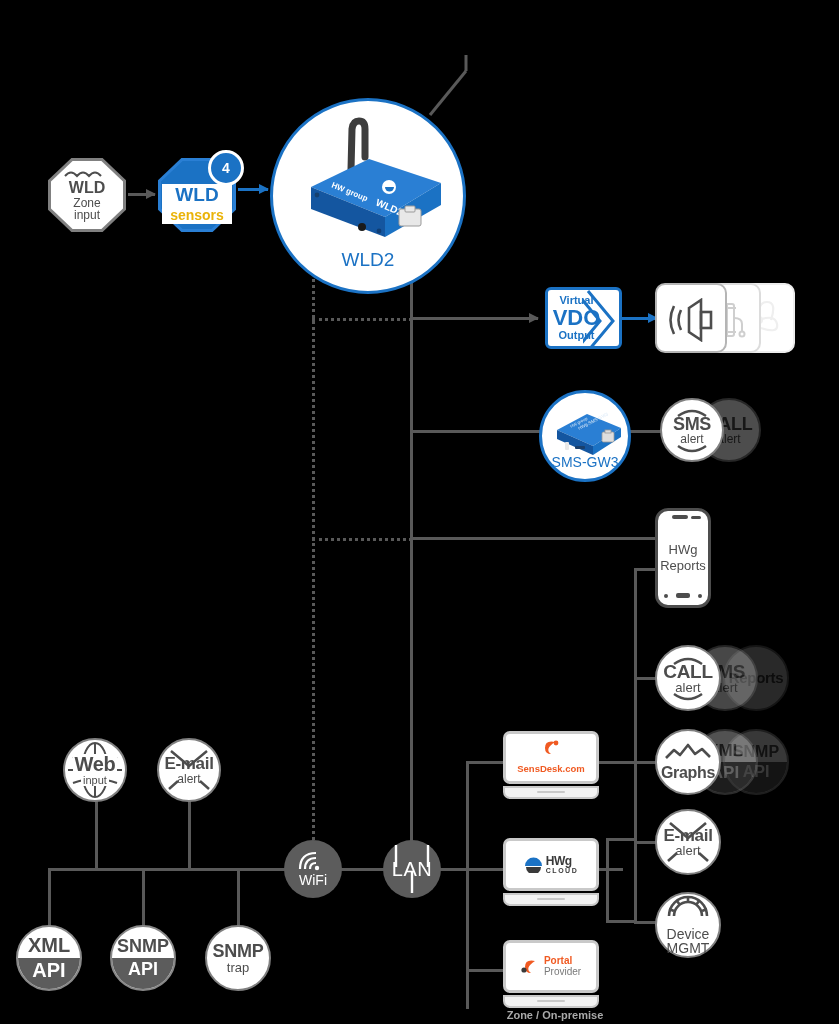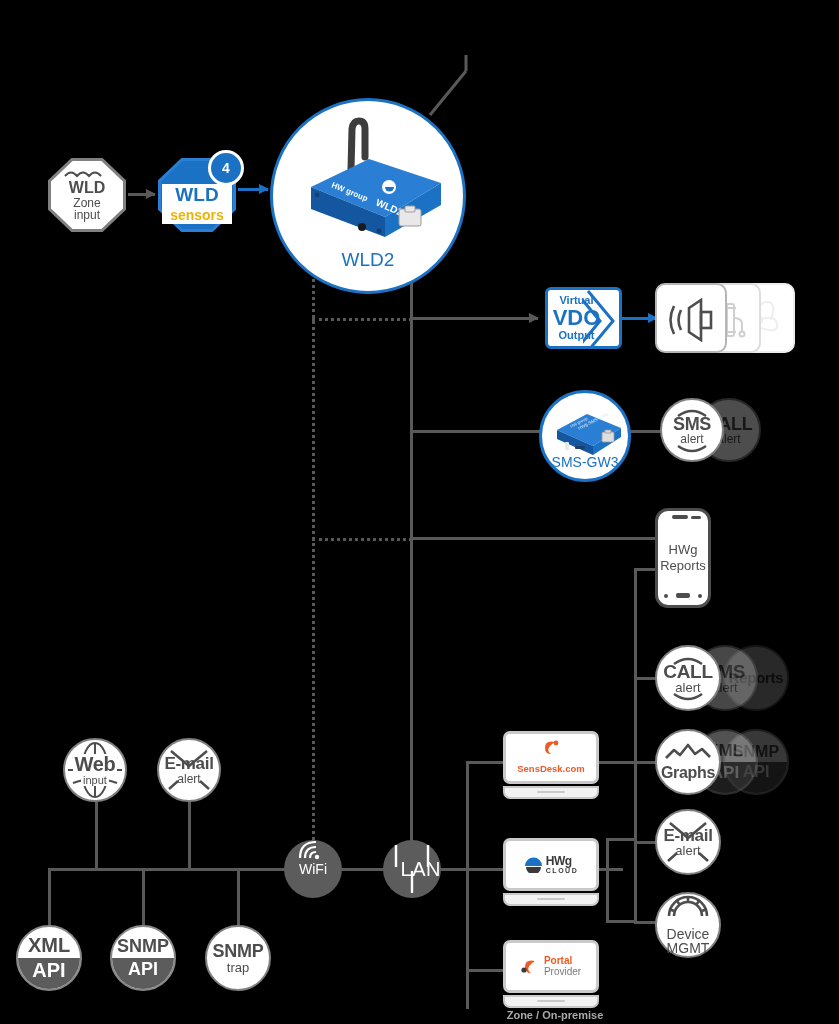--- a/index.html
+++ b/index.html
@@ -37,21 +37,21 @@
       border-left:10px solid #1b72c4;border-top:5.5px solid transparent;
       border-bottom:5.5px solid transparent;}
 
   
   .devbubble{border-radius:50%;background:#fff;border:3px solid #1b72c4;
        display:flex;flex-direction:column;align-items:center;justify-content:flex-end;}
   .devbubble .cap{color:#1b72c4;font-weight:400;}
 
   
   .darkc{border-radius:50%;background:#5c5c5c;display:flex;flex-direction:column;
-      align-items:center;color:#fff;}
+      align-items:center;justify-content:center;color:#fff;}
 
   
   .apic{border-radius:50%;border:2px solid #888;overflow:hidden;background:#fff;
         display:flex;flex-direction:column;}
   .apic .top{flex:1;display:flex;align-items:flex-end;justify-content:center;
         color:#4d4d4d;font-size:20px;font-weight:700;padding-bottom:1px;}
   .apic .bot{flex:1;background:#5c5c5c;color:#fff;font-size:20px;font-weight:700;
         display:flex;align-items:flex-start;justify-content:center;padding-top:1px;}
 
   
@@ -388,21 +388,21 @@
   <div class="node darkc" style="left:284px;top:840px;width:58px;height:58px;">
     <svg width="32" height="20" viewBox="0 0 32 20" style="margin-bottom:1px;">
       <path d="M3 18 q0 -16 16 -16" fill="none" stroke="#fff" stroke-width="2.2"></path>
       <path d="M8 18 q0 -11 11 -11" fill="none" stroke="#fff" stroke-width="2.2"></path>
       <path d="M13 18 q0 -6 6 -6" fill="none" stroke="#fff" stroke-width="2.2"></path>
       <circle cx="20" cy="17" r="2.2" fill="#fff"></circle>
     </svg>
     <span style="font-size:14px;">WiFi</span>
   </div>
 
-  <div class="node darkc" style="left:383px;top:840px;width:58px;height:58px;justify-content:center;align-items:flex-end;">
+  <div class="node darkc" style="left:383px;top:840px;width:58px;height:58px;justify-content:center;">
     <svg width="46" height="48" viewBox="0 0 46 48" style="position:absolute;left:6px;top:5px;">
       <line x1="7" y1="0" x2="7" y2="22" stroke="#fff" stroke-width="2.4"></line>
       <line x1="39" y1="0" x2="39" y2="22" stroke="#fff" stroke-width="2.4"></line>
       <line x1="23" y1="26" x2="23" y2="48" stroke="#fff" stroke-width="2.4"></line>
     </svg>
     <span style="position:relative;font-size:20px;font-weight:400;letter-spacing:.5px;">LAN</span>
   </div>
 
   <div class="node circ" style="left:63px;top:738px;width:64px;height:64px;">
     <svg width="60" height="60" viewBox="0 0 60 60" style="position:absolute;left:0;top:0;">

